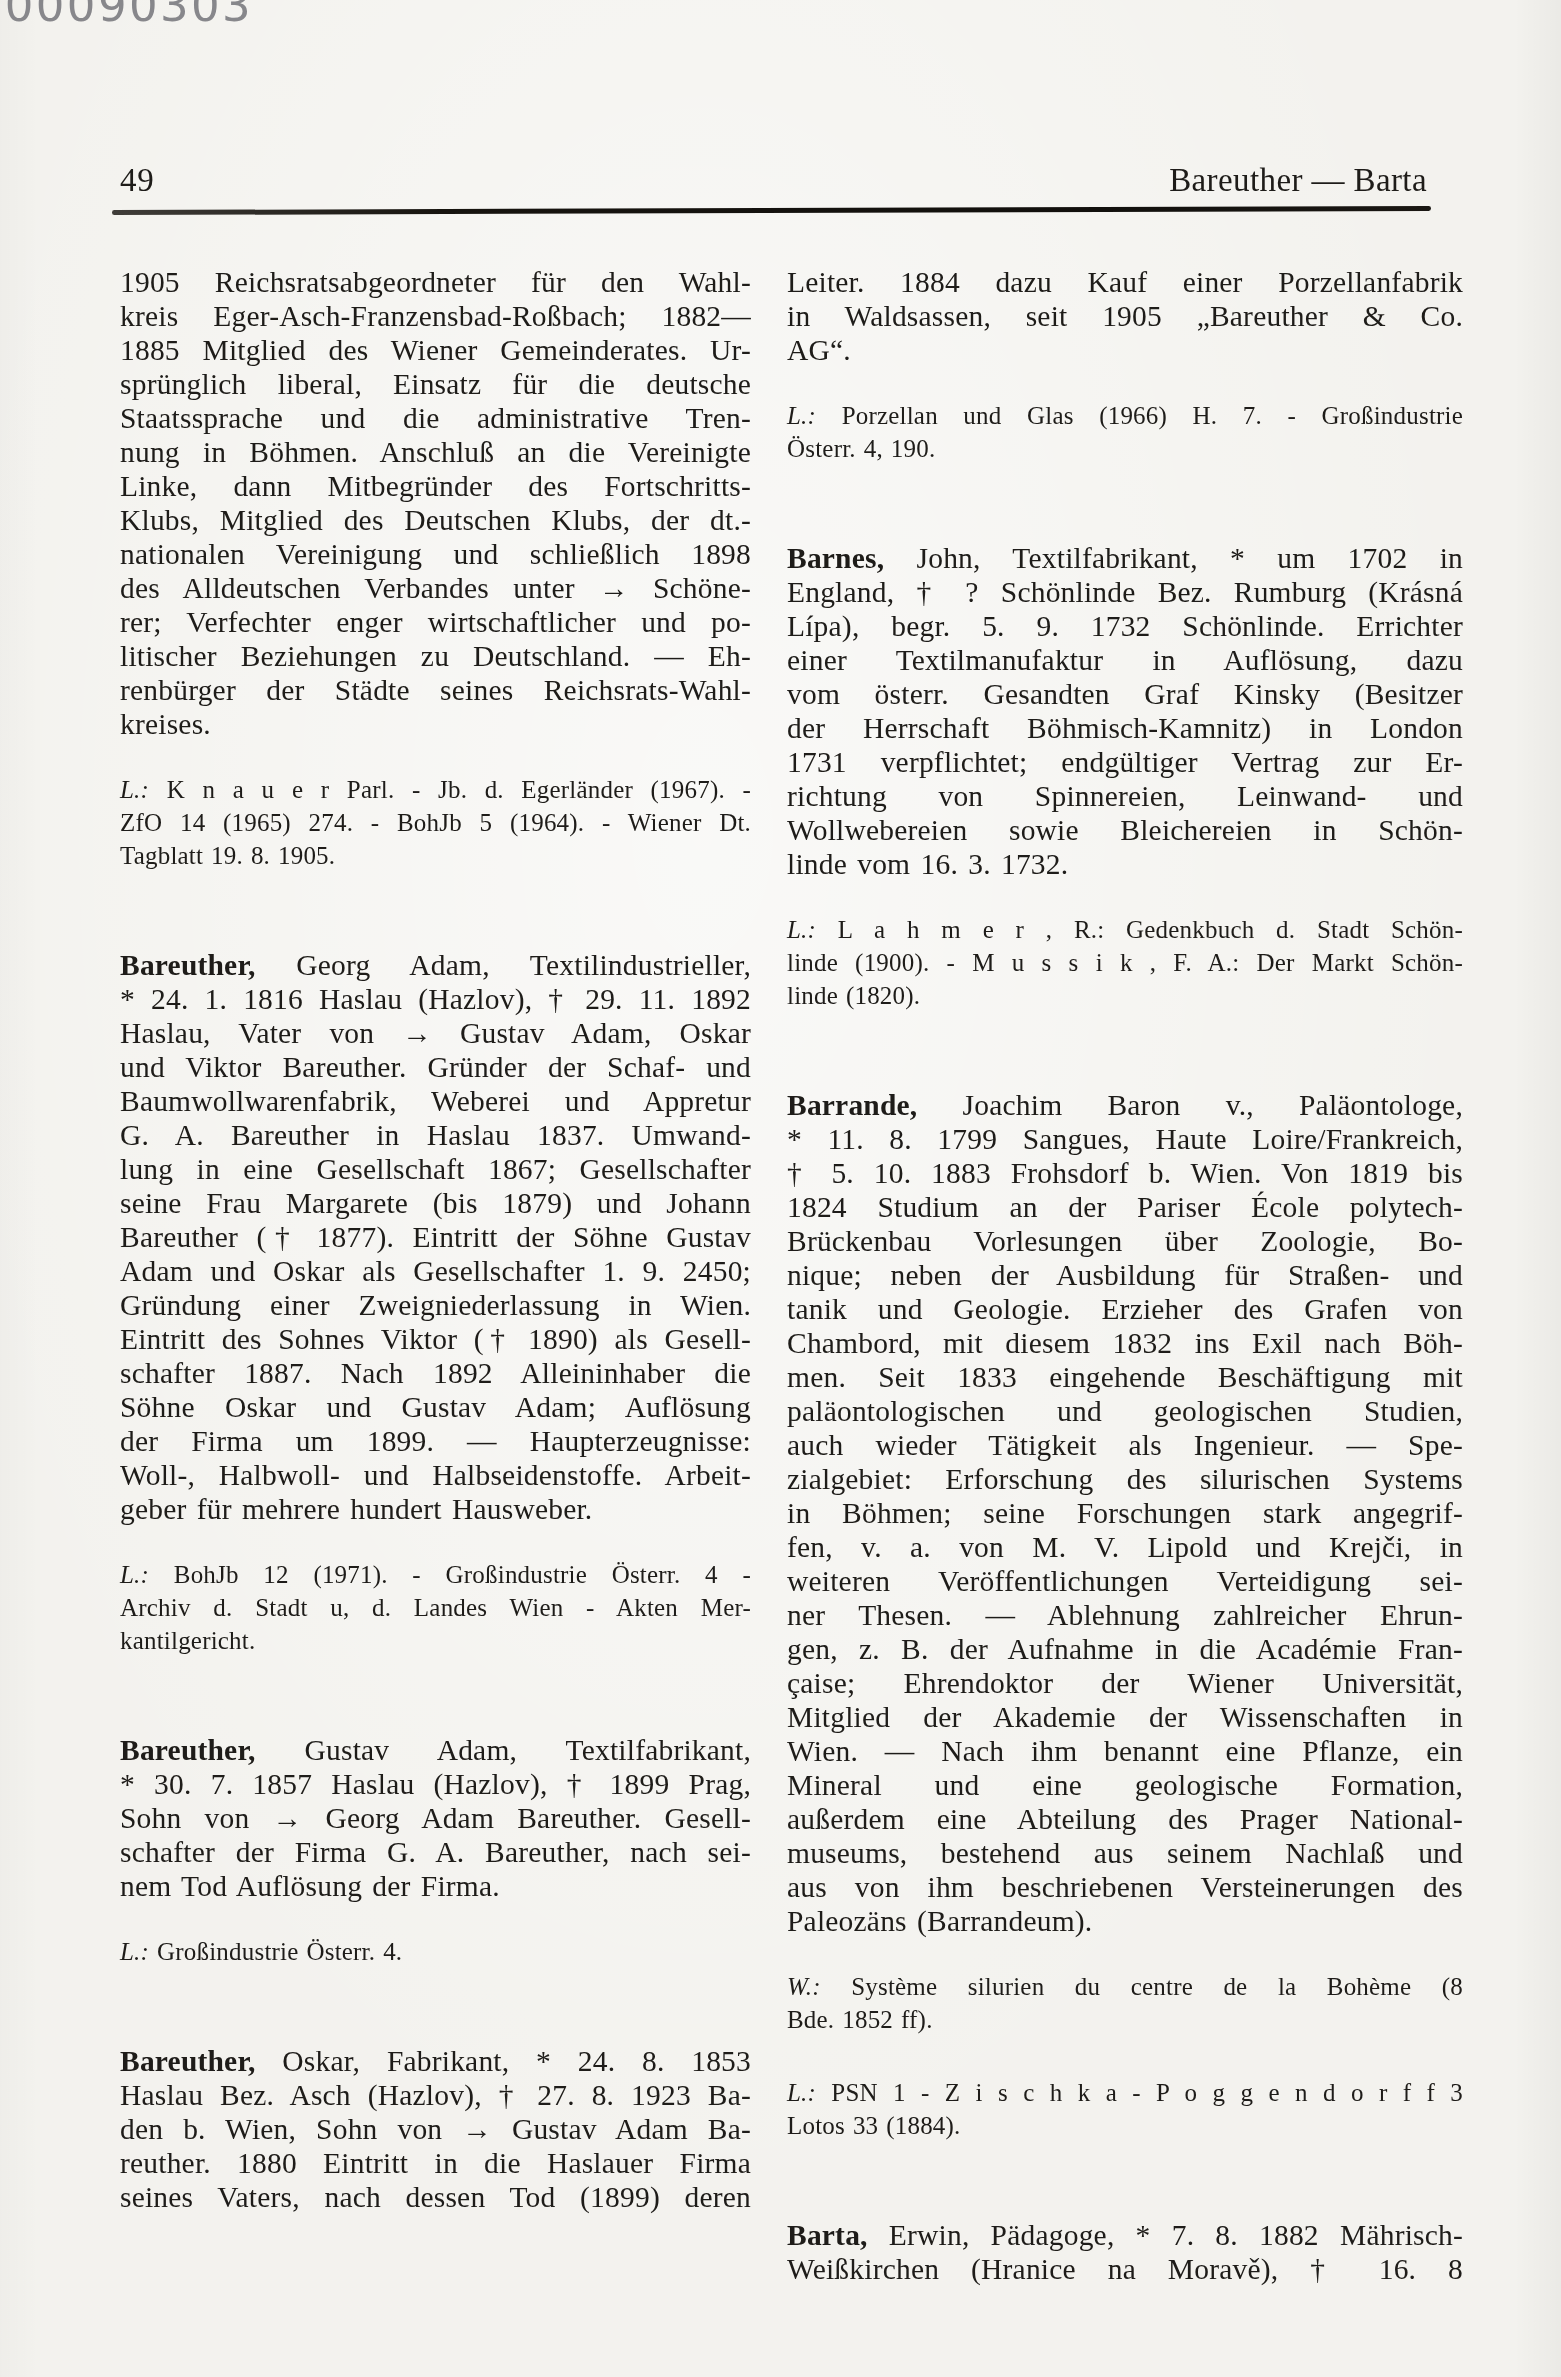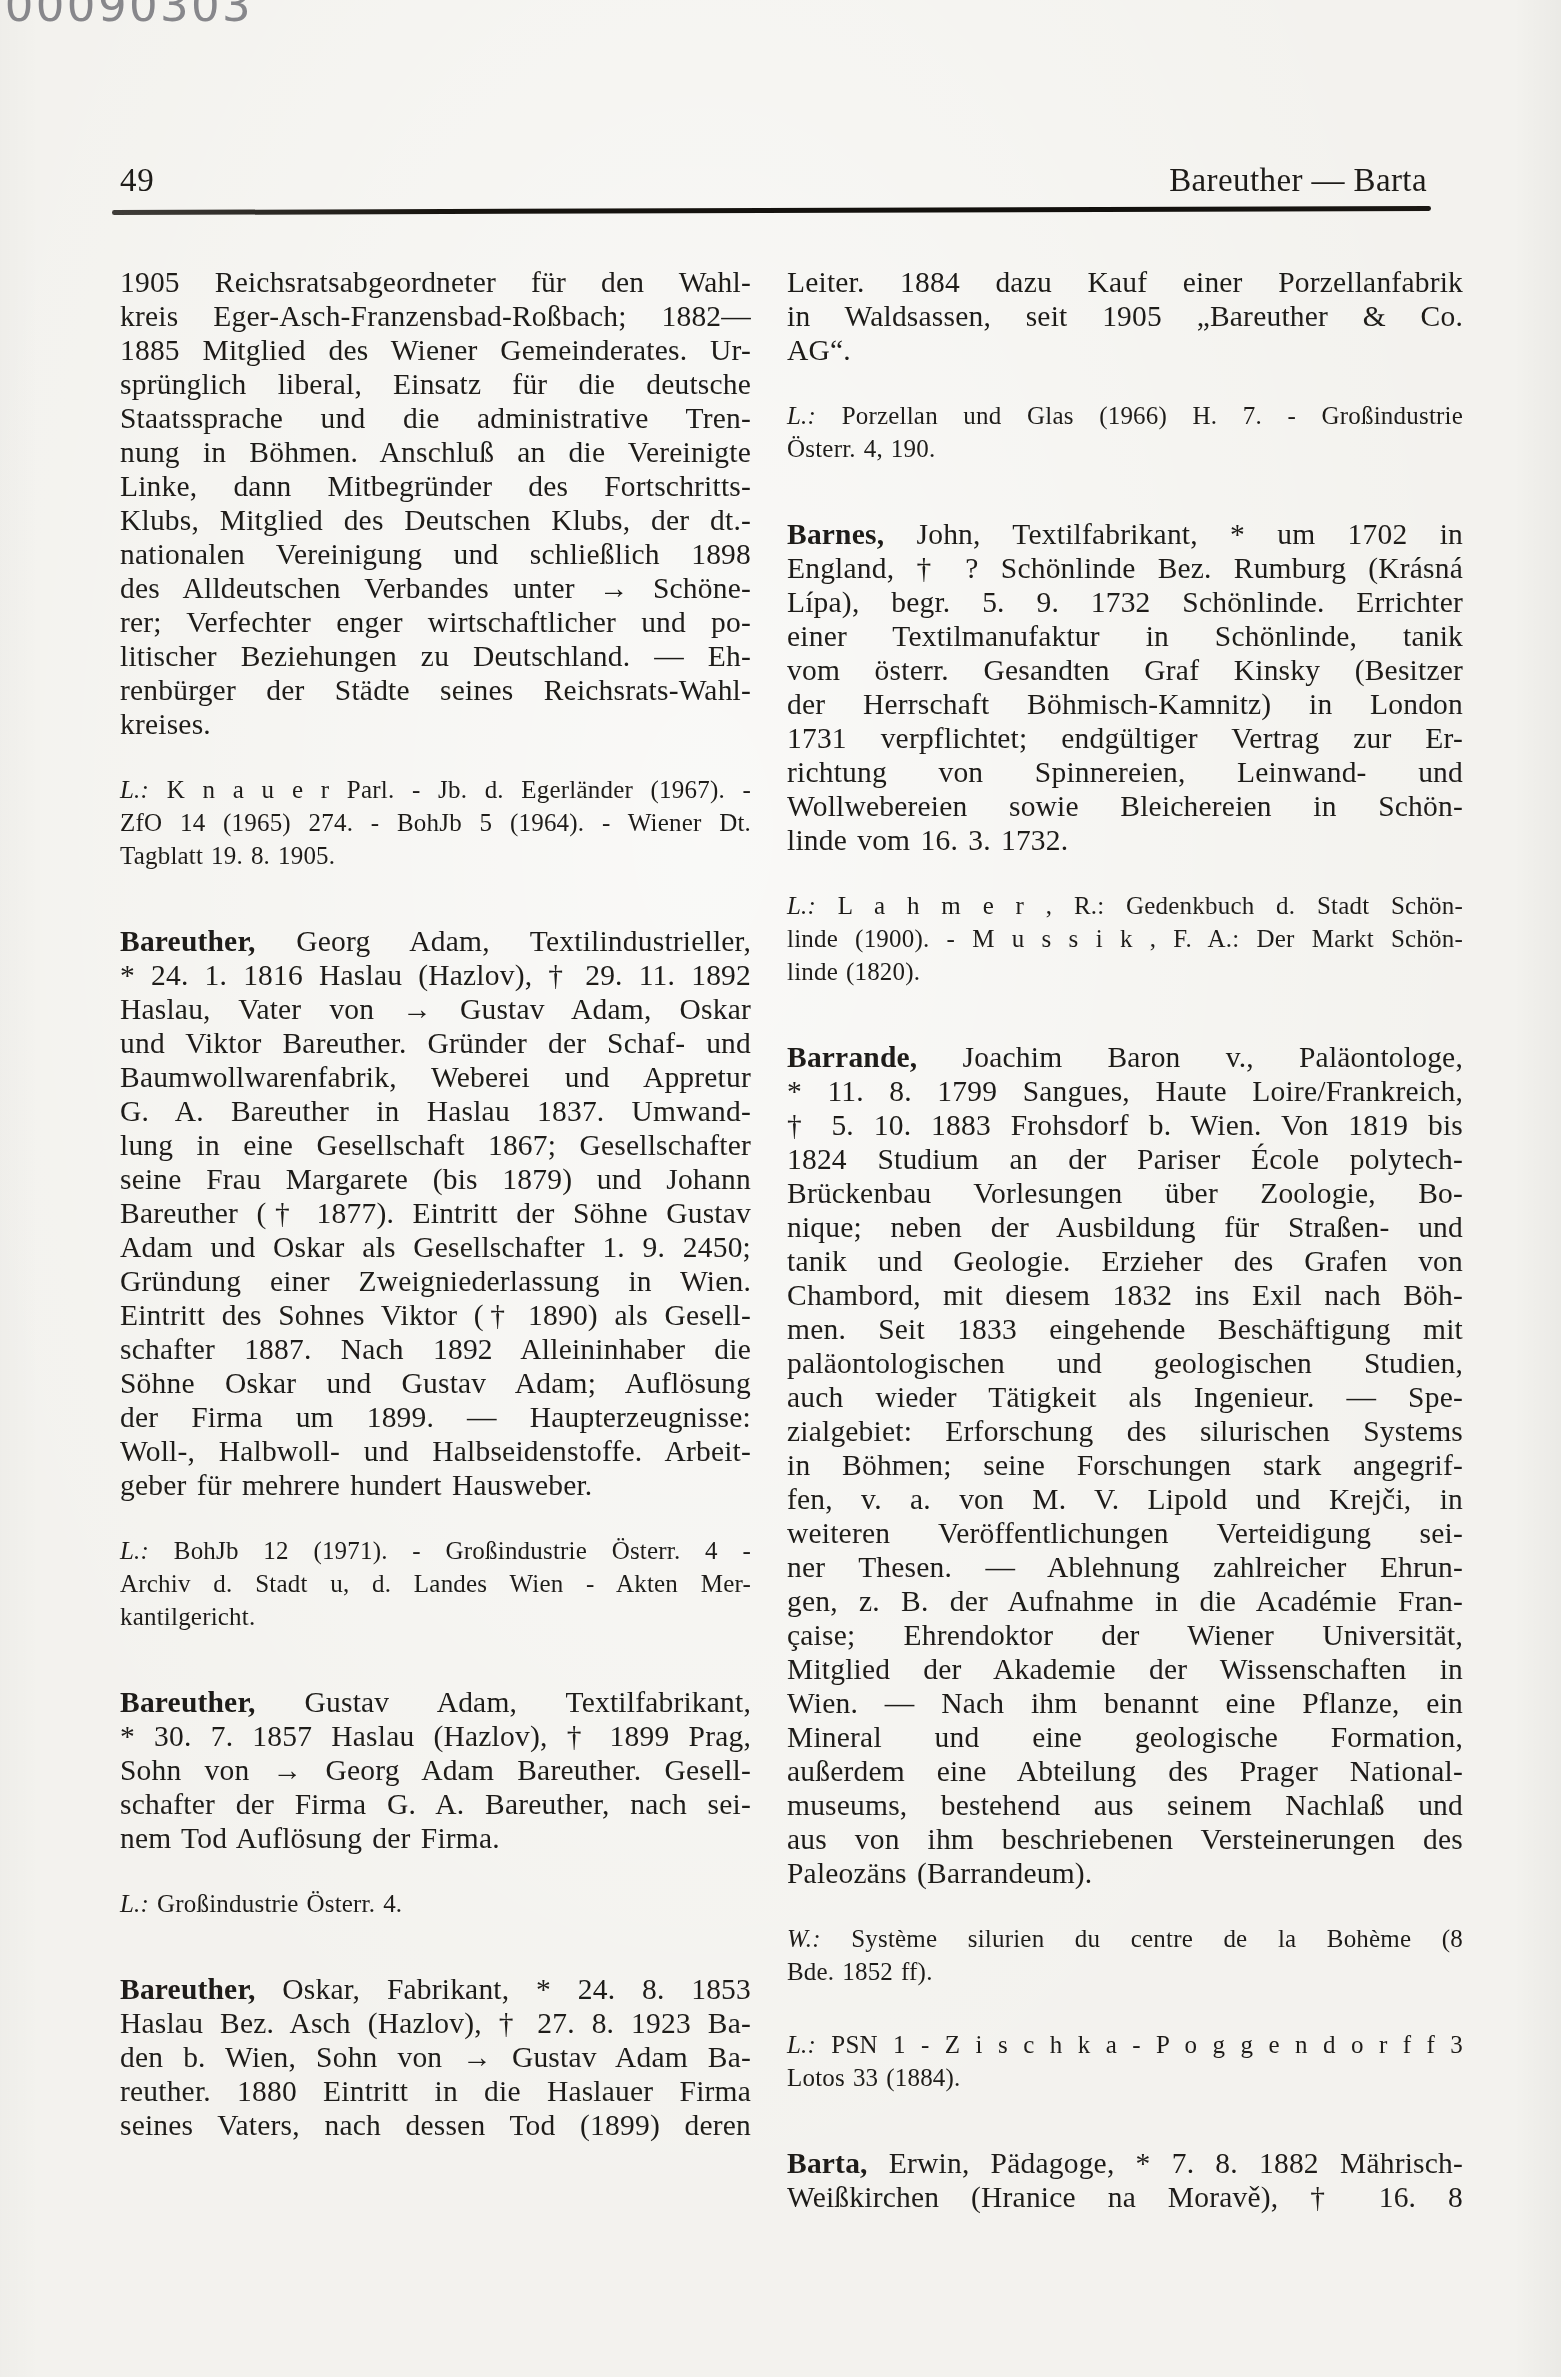--- a/index.html
+++ b/index.html
@@ -47,21 +47,21 @@
   .block.body{
     font-size:29.5px;line-height:34px;
     word-spacing:0.09em;letter-spacing:0.2px;
   }
   .block.lit{
     font-size:25px;line-height:33px;
     word-spacing:0.06em;letter-spacing:0.2px;
   }
   
   .block.body + .block.lit{margin-top:32px;}
-  .block.lit + .block.body{margin-top:52px;}
+  .block.lit + .block.body{margin-top:76px;}
   .block.lit + .block.lit{margin-top:40px;}
   .ln{
     text-align:justify;
     text-align-last:justify;
     white-space:normal;
   }
   .ln.end{text-align-last:left;}
   .ln b{font-weight:700;letter-spacing:0.2px;}
   .ln i{font-style:italic;}
 </style>
@@ -149,21 +149,21 @@
         <div class="ln end">AG“.</div>
       </div>
       <div class="block lit">
         <div class="ln"><i>L.:</i> Porzellan und Glas (1966) H. 7. - Großindustrie</div>
         <div class="ln end">Österr. 4, 190.</div>
       </div>
       <div class="block body">
         <div class="ln"><b>Barnes,</b> John, Textilfabrikant, * um 1702 in</div>
         <div class="ln">England, † ? Schönlinde Bez. Rumburg (Krásná</div>
         <div class="ln">Lípa), begr. 5. 9. 1732 Schönlinde. Errichter</div>
-        <div class="ln">einer Textilmanufaktur in Schönlinde, tanik</div>
+        <div class="ln">einer Textilmanufaktur in Auflösung, dazu</div>
         <div class="ln">vom österr. Gesandten Graf Kinsky (Besitzer</div>
         <div class="ln">der Herrschaft Böhmisch-Kamnitz) in London</div>
         <div class="ln">1731 verpflichtet; endgültiger Vertrag zur Er-</div>
         <div class="ln">richtung von Spinnereien, Leinwand- und</div>
         <div class="ln">Wollwebereien sowie Bleichereien in Schön-</div>
         <div class="ln end">linde vom 16. 3. 1732.</div>
       </div>
       <div class="block lit">
         <div class="ln"><i>L.:</i> L a h m e r ,  R.: Gedenkbuch d. Stadt Schön-</div>
         <div class="ln">linde (1900). - M u s s i k ,  F. A.: Der Markt Schön-</div>

